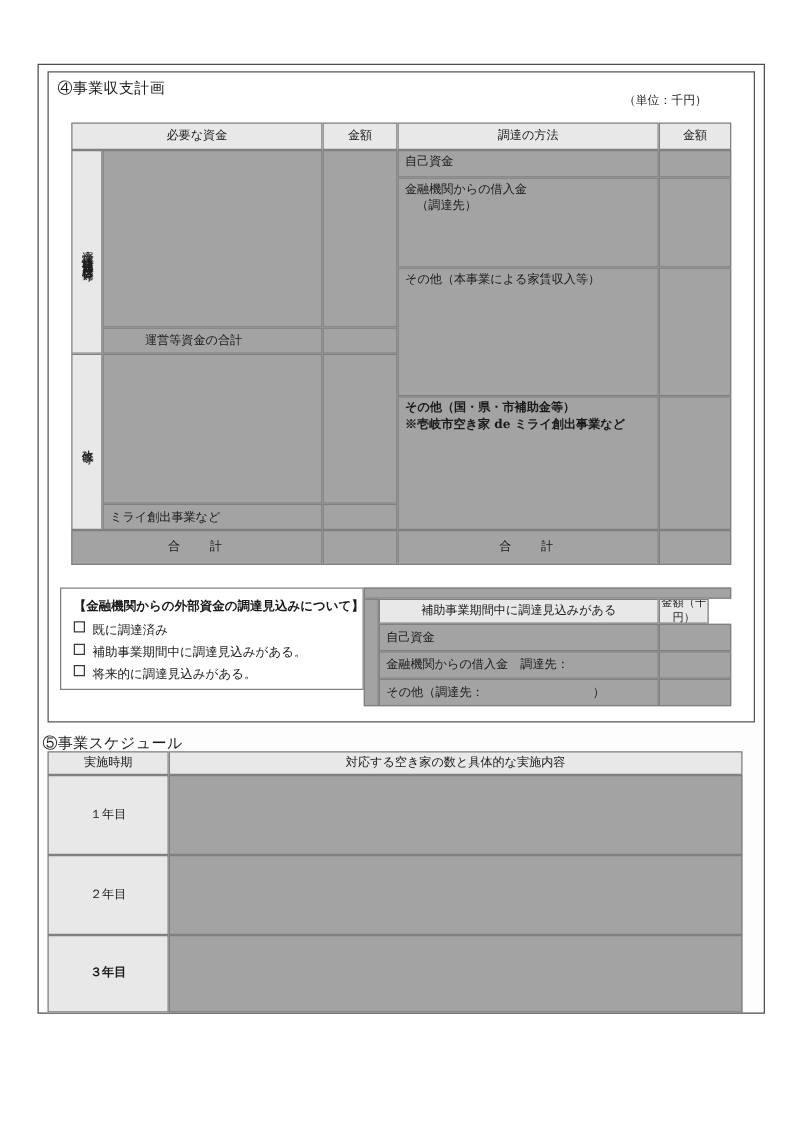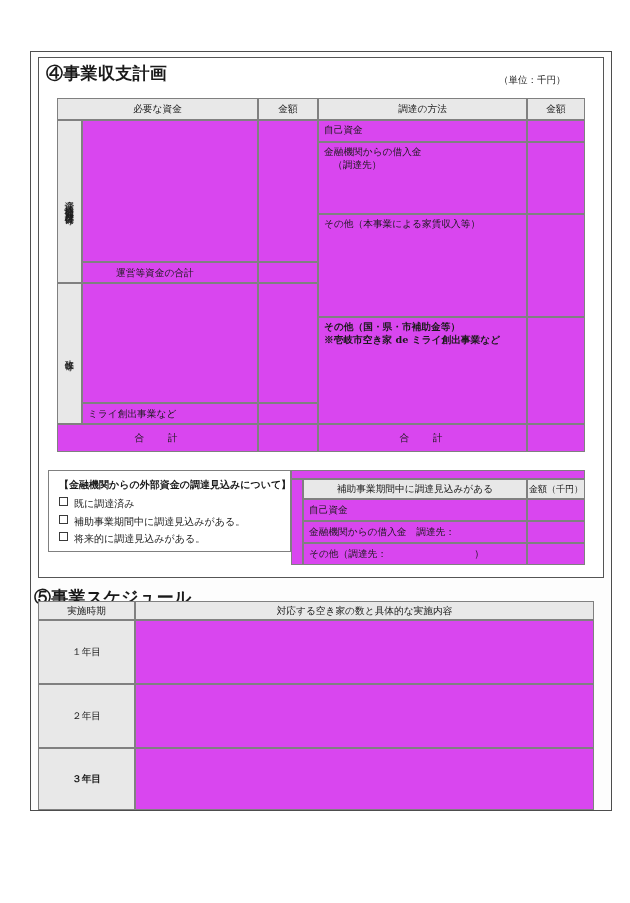--- a/index.html
+++ b/index.html
@@ -35,42 +35,42 @@
     top: 57px;
     width: 566px;
     height: 521px;
     border: 1px solid #555555;
     box-sizing: border-box;
     background: #ffffff;
   }
 
   .sec-title {
     position: absolute;
-    font-size: 17px;
-    font-weight: bold;
+    font-size: 12px;
+    font-weight: normal;
     letter-spacing: .3px;
     white-space: nowrap;
   }
   #sec4-title { left: 46px; top: 62px; }
   #sec5-title { left: 34px; top: 586px; }
 
   .unit-note {
     position: absolute;
     left: 499px;
     top: 74px;
     font-size: 9.5px;
     white-space: nowrap;
   }
 
   
   .cell {
     position: absolute;
     box-sizing: border-box;
     border: 1px solid #808080;
-    background: #d946ef;
+    background: #a3a3a3;
     font-size: 9.7px;
     line-height: 1.35;
     overflow: hidden;
   }
   .cell.head {
     background: #e8e8e8;
     text-align: center;
   }
   .cell.shade { background: #e8e8e8; text-align: center; }
   .cell .pad {
@@ -231,21 +231,21 @@
   <div class="chk-row">
     <span class="chk-box"></span><span>将来的に調達見込みがある。</span>
   </div>
 </div>
 
 <div class="cell" style="left:291px; top:470px; width:294px; height:9px;"></div>
 
 <div class="cell head headmid" style="left:303px; top:479px; width:224px; height:20px;">
   <span>補助事業期間中に調達見込みがある</span>
 </div>
-<div class="cell head headmid" style="left:527px; top:479px; width:58px; height:20px; font-size:9px;">
+<div class="cell head headmid" style="left:527px; top:479px; width:40px; height:20px; font-size:9px;">
   <span>金額（千円）</span>
 </div>
 
 <div class="cell mid" style="left:303px; top:499px; width:224px; height:22px;">
   <span class="pad">自己資金</span>
 </div>
 <div class="cell" style="left:527px; top:499px; width:58px; height:22px;"></div>
 
 <div class="cell mid" style="left:303px; top:521px; width:224px; height:22px;">
   <span class="pad">金融機関からの借入金　調達先：</span>

